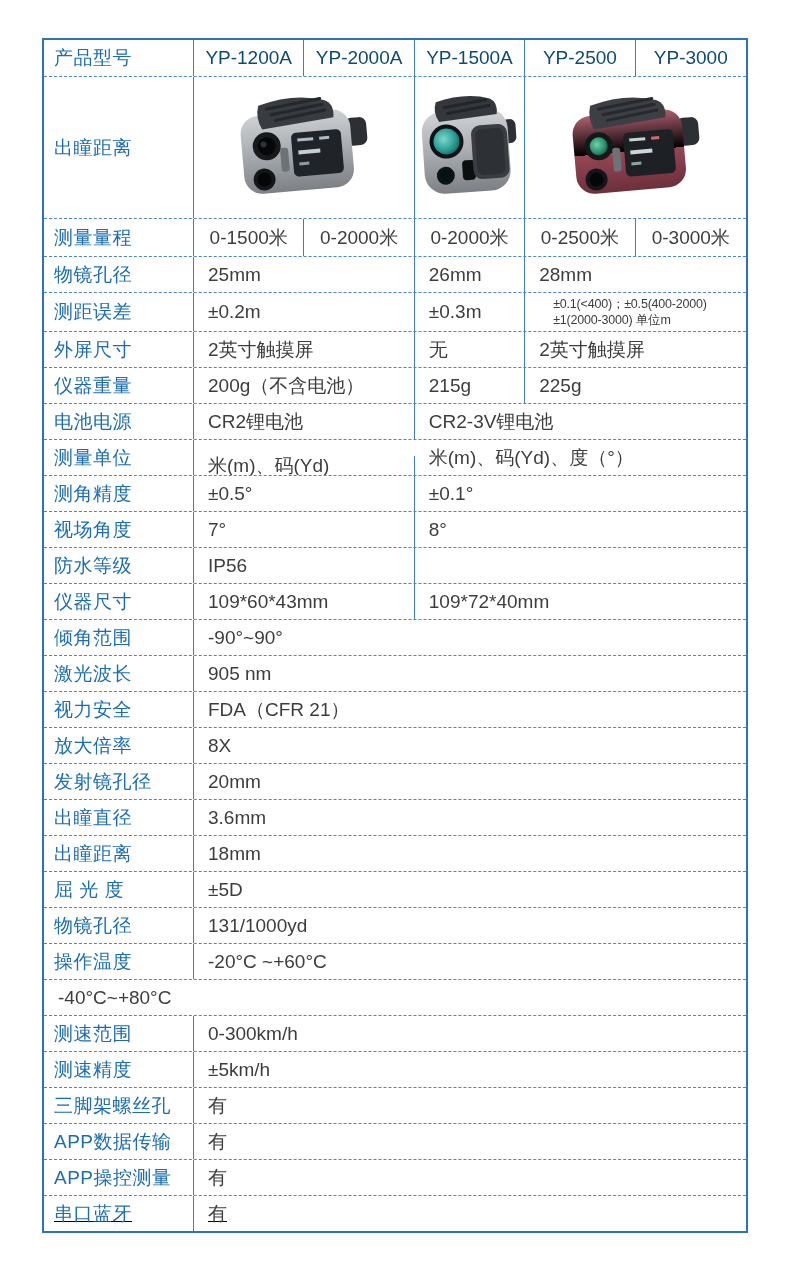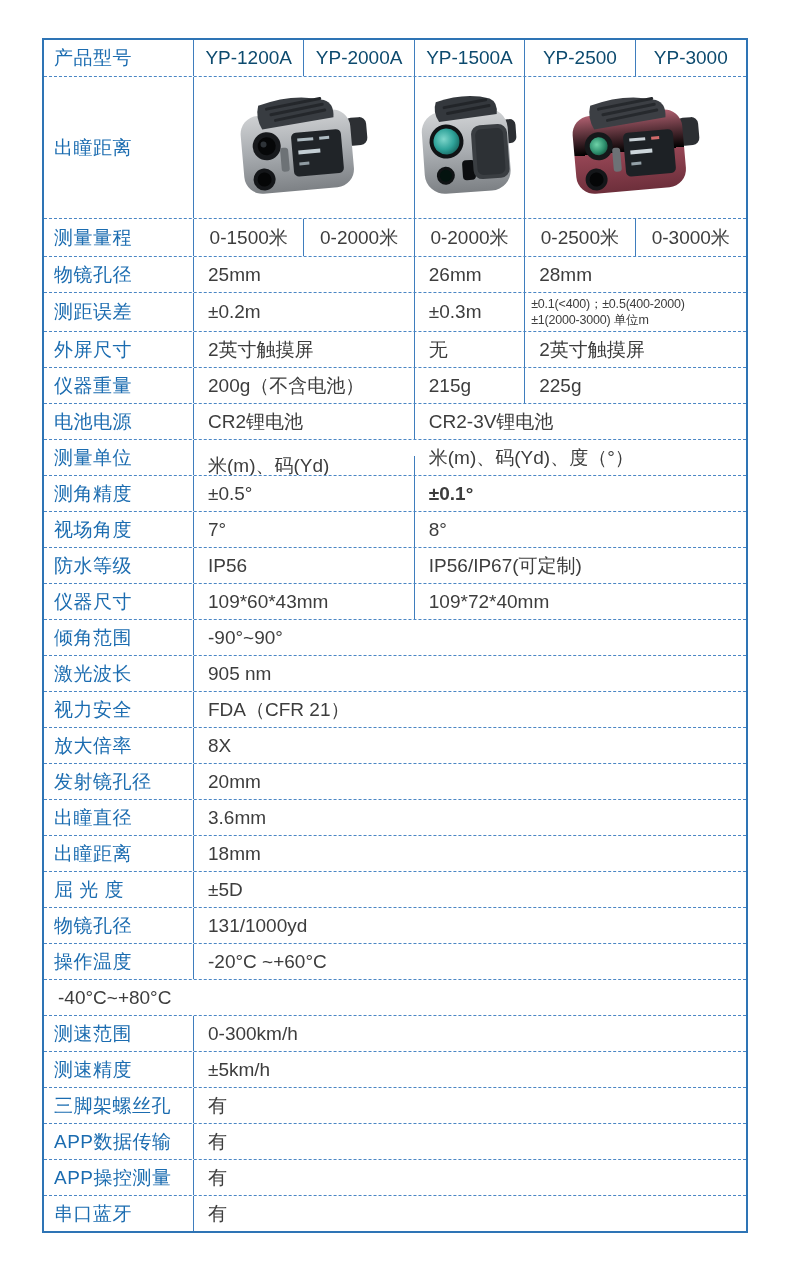--- a/index.html
+++ b/index.html
@@ -15,21 +15,21 @@
     width:706px;
     border:2px solid #2e74b5;
     background:#ffffff;
     box-sizing:border-box;
   }
   .row{
     display:grid;
     grid-template-columns:150px repeat(5,1fr);
     border-bottom:1px dashed #4a86c4;
   }
-  .row:last-child{border-bottom:none;}
+  .row:last-child{border-bottom:none;text-decoration:underline;}
   .cell{
     display:flex;
     align-items:center;
     box-sizing:border-box;
     border-right:1px solid #3f7dbd;
     overflow:hidden;
   }
   .cell.last{border-right:none;}
   .label-cell{
     color:#1b6cb0;
@@ -194,21 +194,21 @@
       <div class="row spec-row">
         <div class="cell label-cell">物镜孔径</div>
         <div class="cell value-cell" style="grid-column: span 2;">25mm</div>
         <div class="cell value-cell" style="grid-column: span 1;">26mm</div>
         <div class="cell value-cell last" style="grid-column: span 2;">28mm</div>
       </div>
       <div class="row spec-row tall">
         <div class="cell label-cell">测距误差</div>
         <div class="cell value-cell" style="grid-column: span 2;">±0.2m</div>
         <div class="cell value-cell" style="grid-column: span 1;">±0.3m</div>
-        <div class="cell value-cell small last" style="grid-column: span 2;">±0.1(&lt;400)；±0.5(400-2000)
+        <div class="cell value-cell small last" style="grid-column: span 2; margin-left: 22px;">±0.1(&lt;400)；±0.5(400-2000)
 ±1(2000-3000) 单位m</div>
       </div>
       <div class="row spec-row">
         <div class="cell label-cell">外屏尺寸</div>
         <div class="cell value-cell" style="grid-column: span 2;">2英寸触摸屏</div>
         <div class="cell value-cell" style="grid-column: span 1;">无</div>
         <div class="cell value-cell last" style="grid-column: span 2;">2英寸触摸屏</div>
       </div>
       <div class="row spec-row">
         <div class="cell label-cell">仪器重量</div>
@@ -222,31 +222,30 @@
         <div class="cell value-cell last" style="grid-column: span 3;">CR2-3V锂电池</div>
       </div>
       <div class="row spec-row">
         <div class="cell label-cell">测量单位</div>
         <div class="cell value-cell" style="grid-column: span 2; margin-top: 16px;">米(m)、码(Yd)</div>
         <div class="cell value-cell last" style="grid-column: span 3;">米(m)、码(Yd)、度（°）</div>
       </div>
       <div class="row spec-row">
         <div class="cell label-cell">测角精度</div>
         <div class="cell value-cell" style="grid-column: span 2;">±0.5°</div>
-        <div class="cell value-cell last" style="grid-column: span 3; font-weight: bold;">±0.1°</div>
+        <div class="cell value-cell last" style="grid-column: span 3;">±0.1°</div>
       </div>
       <div class="row spec-row">
         <div class="cell label-cell">视场角度</div>
         <div class="cell value-cell" style="grid-column: span 2;">7°</div>
         <div class="cell value-cell last" style="grid-column: span 3;">8°</div>
       </div>
       <div class="row spec-row">
         <div class="cell label-cell">防水等级</div>
         <div class="cell value-cell" style="grid-column: span 2;">IP56</div>
-        <div class="cell value-cell last" style="grid-column: span 3;">IP56/IP67(可定制)</div>
       </div>
       <div class="row spec-row">
         <div class="cell label-cell">仪器尺寸</div>
         <div class="cell value-cell" style="grid-column: span 2;">109*60*43mm</div>
         <div class="cell value-cell last" style="grid-column: span 3;">109*72*40mm</div>
       </div>
       <div class="row spec-row">
         <div class="cell label-cell">倾角范围</div>
         <div class="cell value-cell last" style="grid-column: span 5;">-90°~90°</div>
       </div>

